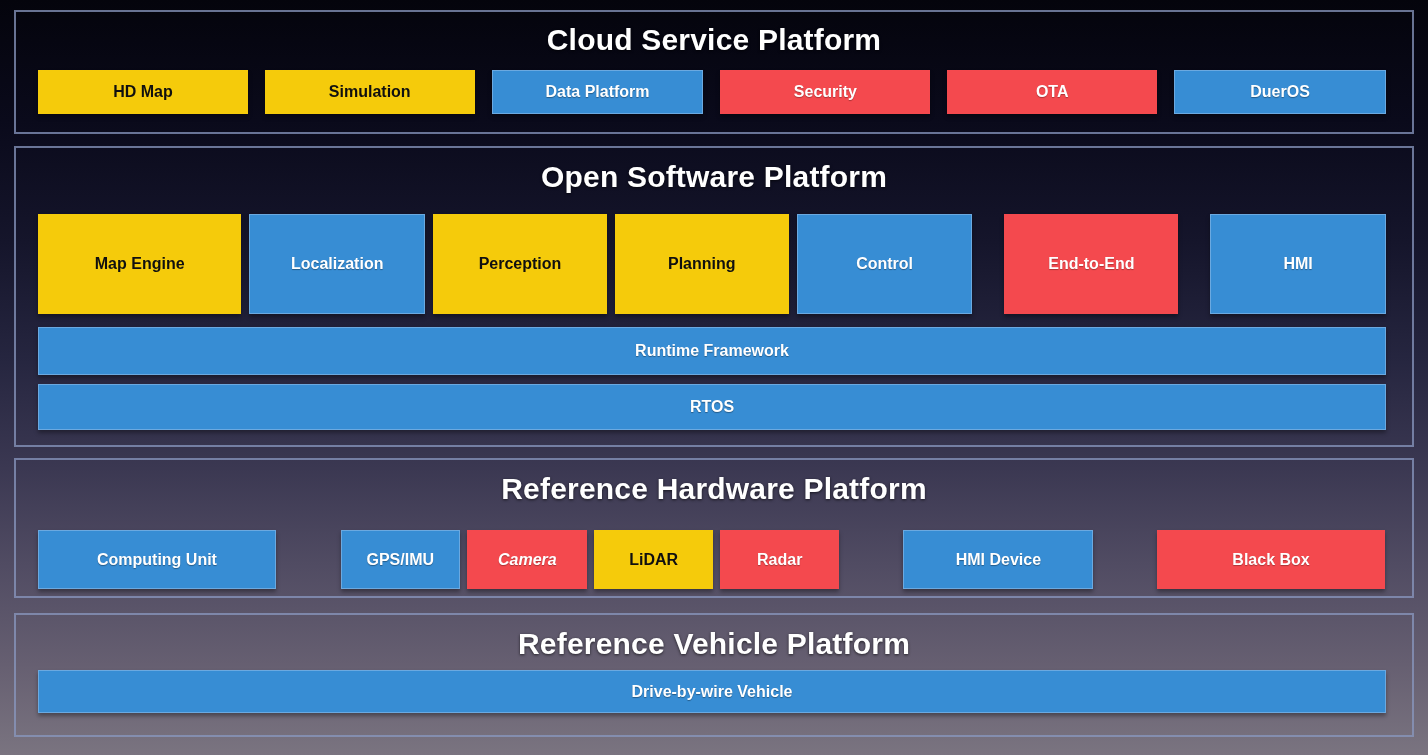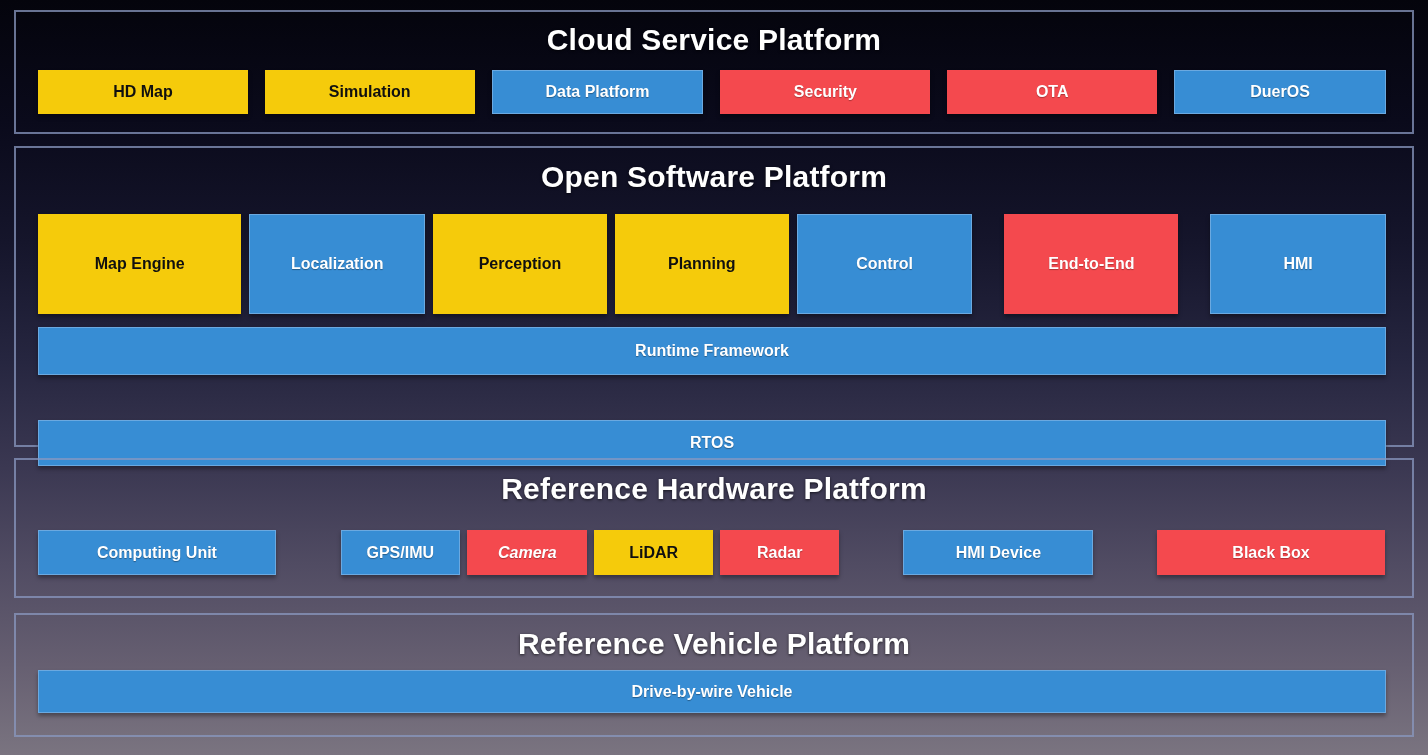--- a/index.html
+++ b/index.html
@@ -51,26 +51,26 @@
     display:flex;
   }
   .modules-row .box { flex:1 1 0; margin-left:8px; }
   .modules-row .box:first-child { flex:1.17 1 0; margin-left:0; }
   .modules-row .box:nth-child(6),
   .modules-row .box:nth-child(7) { margin-left:32px; }
 
   
   .bar { position:absolute; left:22px; right:26px; }
   #bar-runtime { top:179px; height:48px; }
-  #bar-rtos    { top:236px; height:46px;margin-top:36px; }
+  #bar-rtos    { top:236px; height:46px; }
   #bar-vehicle { top:55px;  height:43px; }
 
   
   .hw-row {
-    position:absolute; top:70px; left:22px; right:26px; height:45px;
+    position:absolute; top:70px; left:22px; right:26px; height:59px;
     display:flex;
   }
   .hw-row .box { flex:0 0 auto; }
   .hw-row .box:nth-child(1) { width:17.65%; margin-left:0; }
   .hw-row .box:nth-child(2) { width:8.85%;  margin-left:4.8%; }
   .hw-row .box:nth-child(3) { width:8.9%;   margin-left:0.55%;font-style:italic; }
   .hw-row .box:nth-child(4) { width:8.85%;  margin-left:0.5%; }
   .hw-row .box:nth-child(5) { width:8.85%;  margin-left:0.5%; }
   .hw-row .box:nth-child(6) { width:14.1%;  margin-left:4.75%; }
   .hw-row .box:nth-child(7) { width:16.95%; margin-left:4.7%; }

